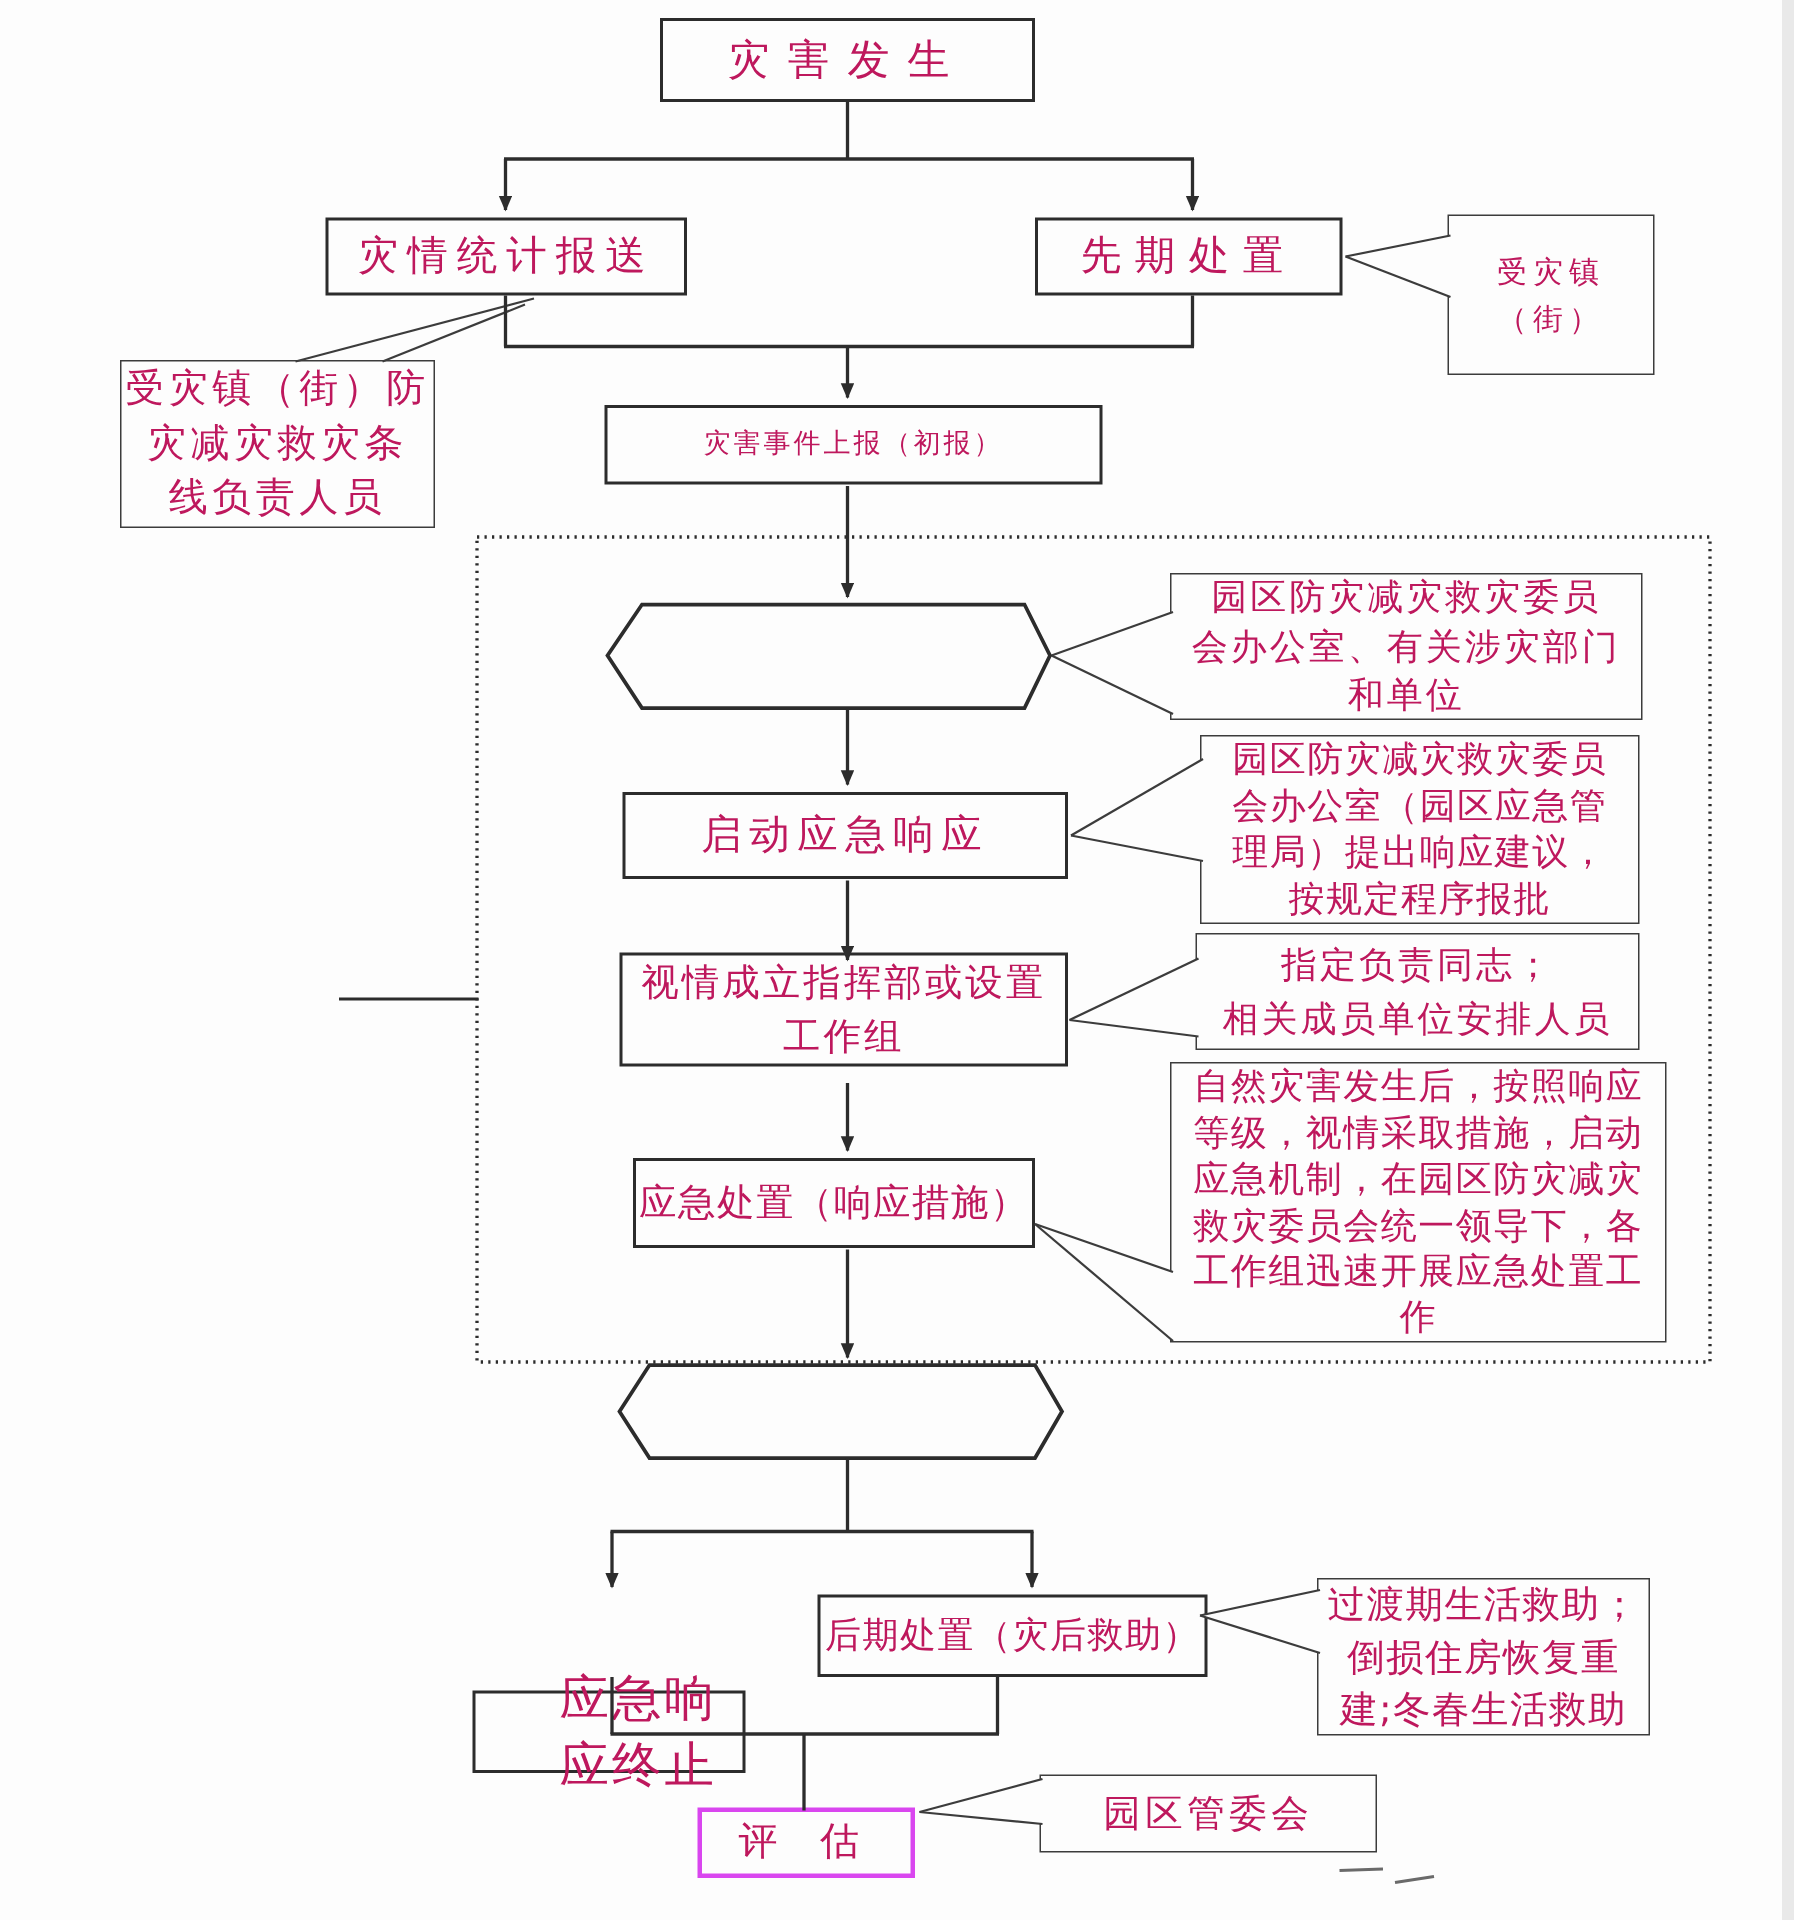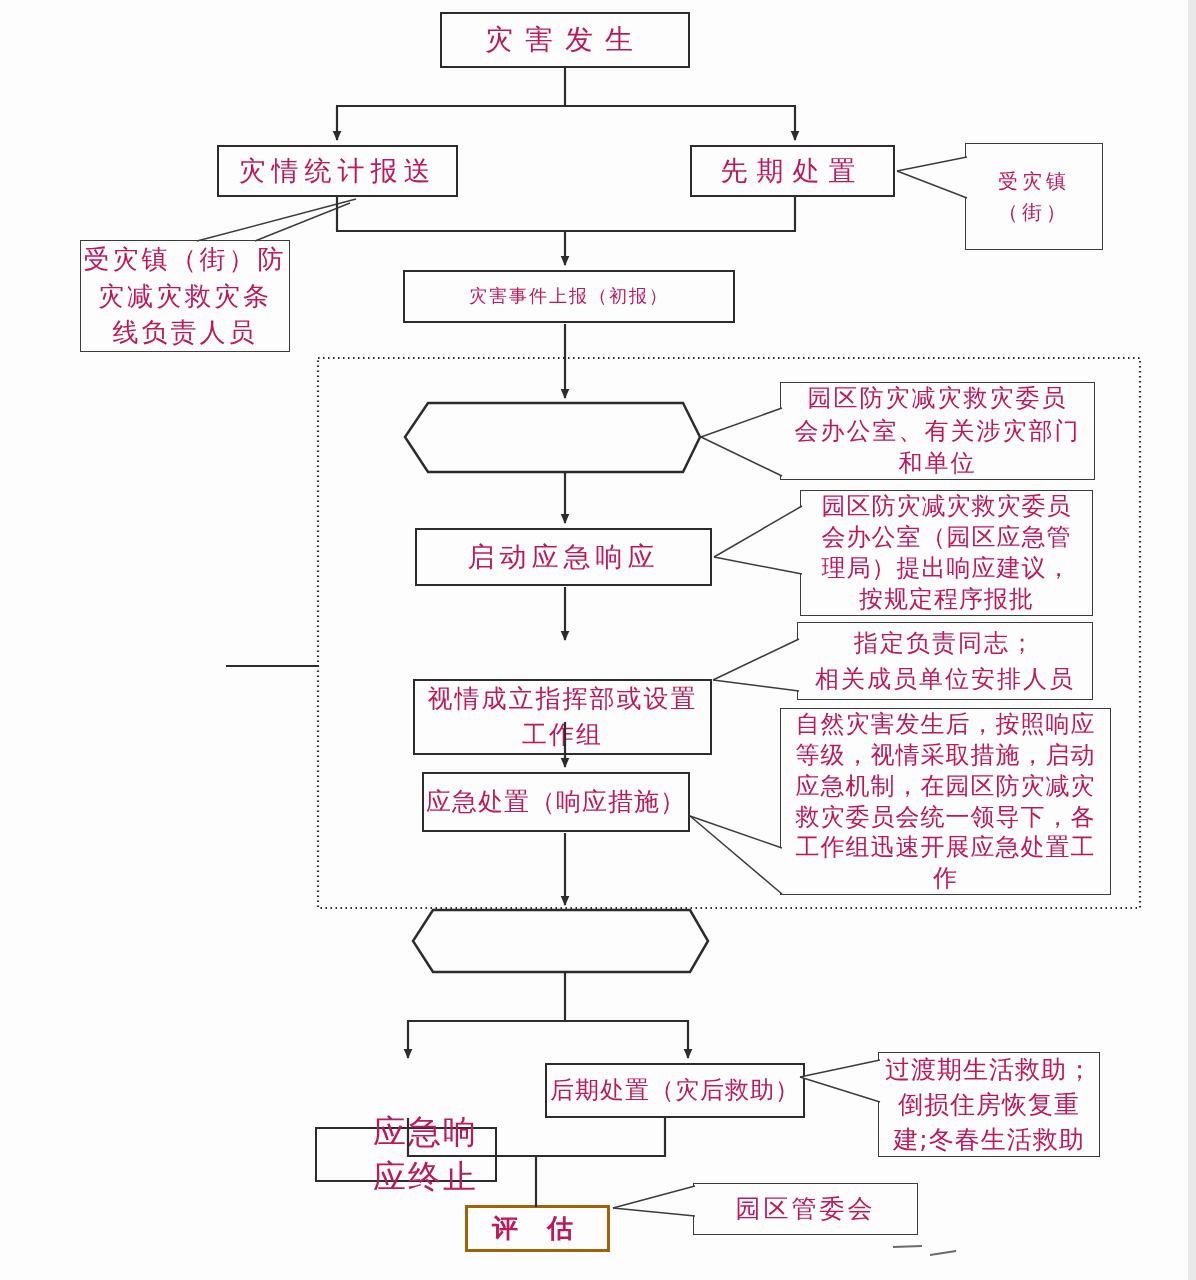--- a/index.html
+++ b/index.html
@@ -2,42 +2,42 @@
 <html><head>
 <meta charset="utf-8">
 <style>
   html,body{margin:0;padding:0;background:#e9e9e9;}
   .canvas{position:relative;width:1188px;height:1280px;background:#fdfdfd;
           font-family:"DejaVu Sans",sans-serif;color:#be185d;overflow:hidden;}
   .box{position:absolute;display:flex;align-items:center;justify-content:center;
        text-align:center;white-space:pre-line;background:#fdfdfd;box-sizing:border-box;
        line-height:1.35;}
   .main{border:2.5px solid #2c2c2c;}
-  .thick{border:3px solid #a16207;font-weight:bold;}
+  .thick{border:3px solid #d946ef;}
   .callout{border:1.6px solid #3c3c3c;}
   .label{position:absolute;display:flex;align-items:center;justify-content:center;
          text-align:center;white-space:pre-line;}
   svg.overlay{position:absolute;left:0;top:0;width:1196px;height:1280px;pointer-events:none;}
 </style>
 </head>
 <body>
 
 <div class="canvas">
 
   <div class="box main" style="left:440px;top:12px;width:250px;height:56px;font-size:28px;letter-spacing:12px;">灾害发生</div>
 
   <div class="box main" style="left:217px;top:145px;width:241px;height:52px;font-size:27px;letter-spacing:6px;">灾情统计报送</div>
 
   <div class="box main" style="left:690px;top:145px;width:205px;height:52px;font-size:27px;letter-spacing:9px;">先期处置</div>
 
   <div class="box main" style="left:403px;top:270px;width:332px;height:53px;font-size:18px;letter-spacing:2px;">灾害事件上报（初报）</div>
 
   <div class="box main" style="left:415px;top:528px;width:297px;height:58px;font-size:27px;letter-spacing:5px;">启动应急响应</div>
 
-  <div class="box main" style="left:413px;top:679px;width:299px;height:76px;font-size:25px;letter-spacing:2px;line-height:1.45;">视情成立指挥部或设置
+  <div class="box main" style="left:413px;top:635px;width:299px;height:76px;font-size:25px;letter-spacing:2px;line-height:1.45;">视情成立指挥部或设置
 工作组</div>
 
   <div class="box main" style="left:422px;top:772px;width:268px;height:60px;font-size:25px;letter-spacing:1px;">应急处置（响应措施）</div>
 
   <div class="box main" style="left:315px;top:1127px;width:182px;height:55px;font-size:33px;letter-spacing:2px;padding-left:39px;">应急响应终止</div>
 
   <div class="box main" style="left:533px;top:1063px;width:260px;height:55px;font-size:24px;letter-spacing:1px;margin-left:12px;">后期处置（灾后救助）</div>
 
   <div class="box thick" style="left:465px;top:1205px;width:145px;height:47px;font-size:26px;letter-spacing:10px;">评 估</div>
 

